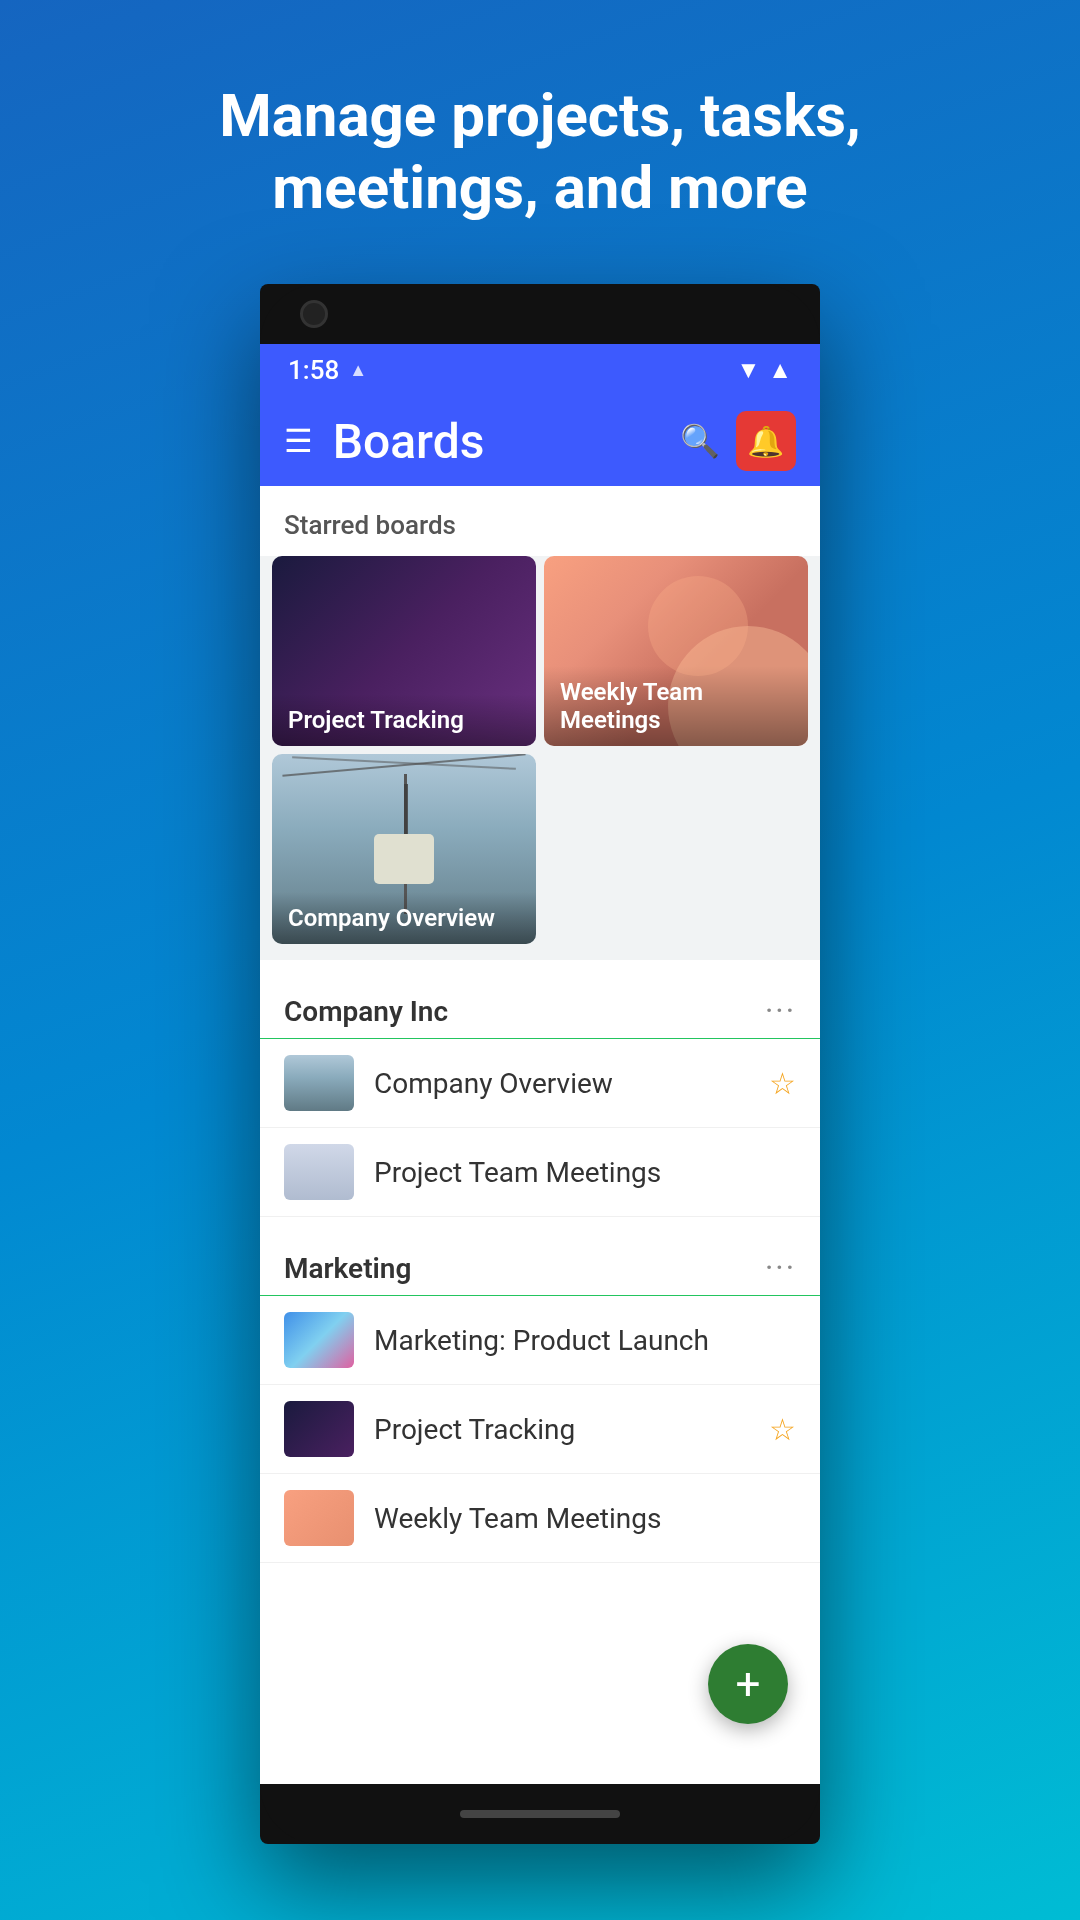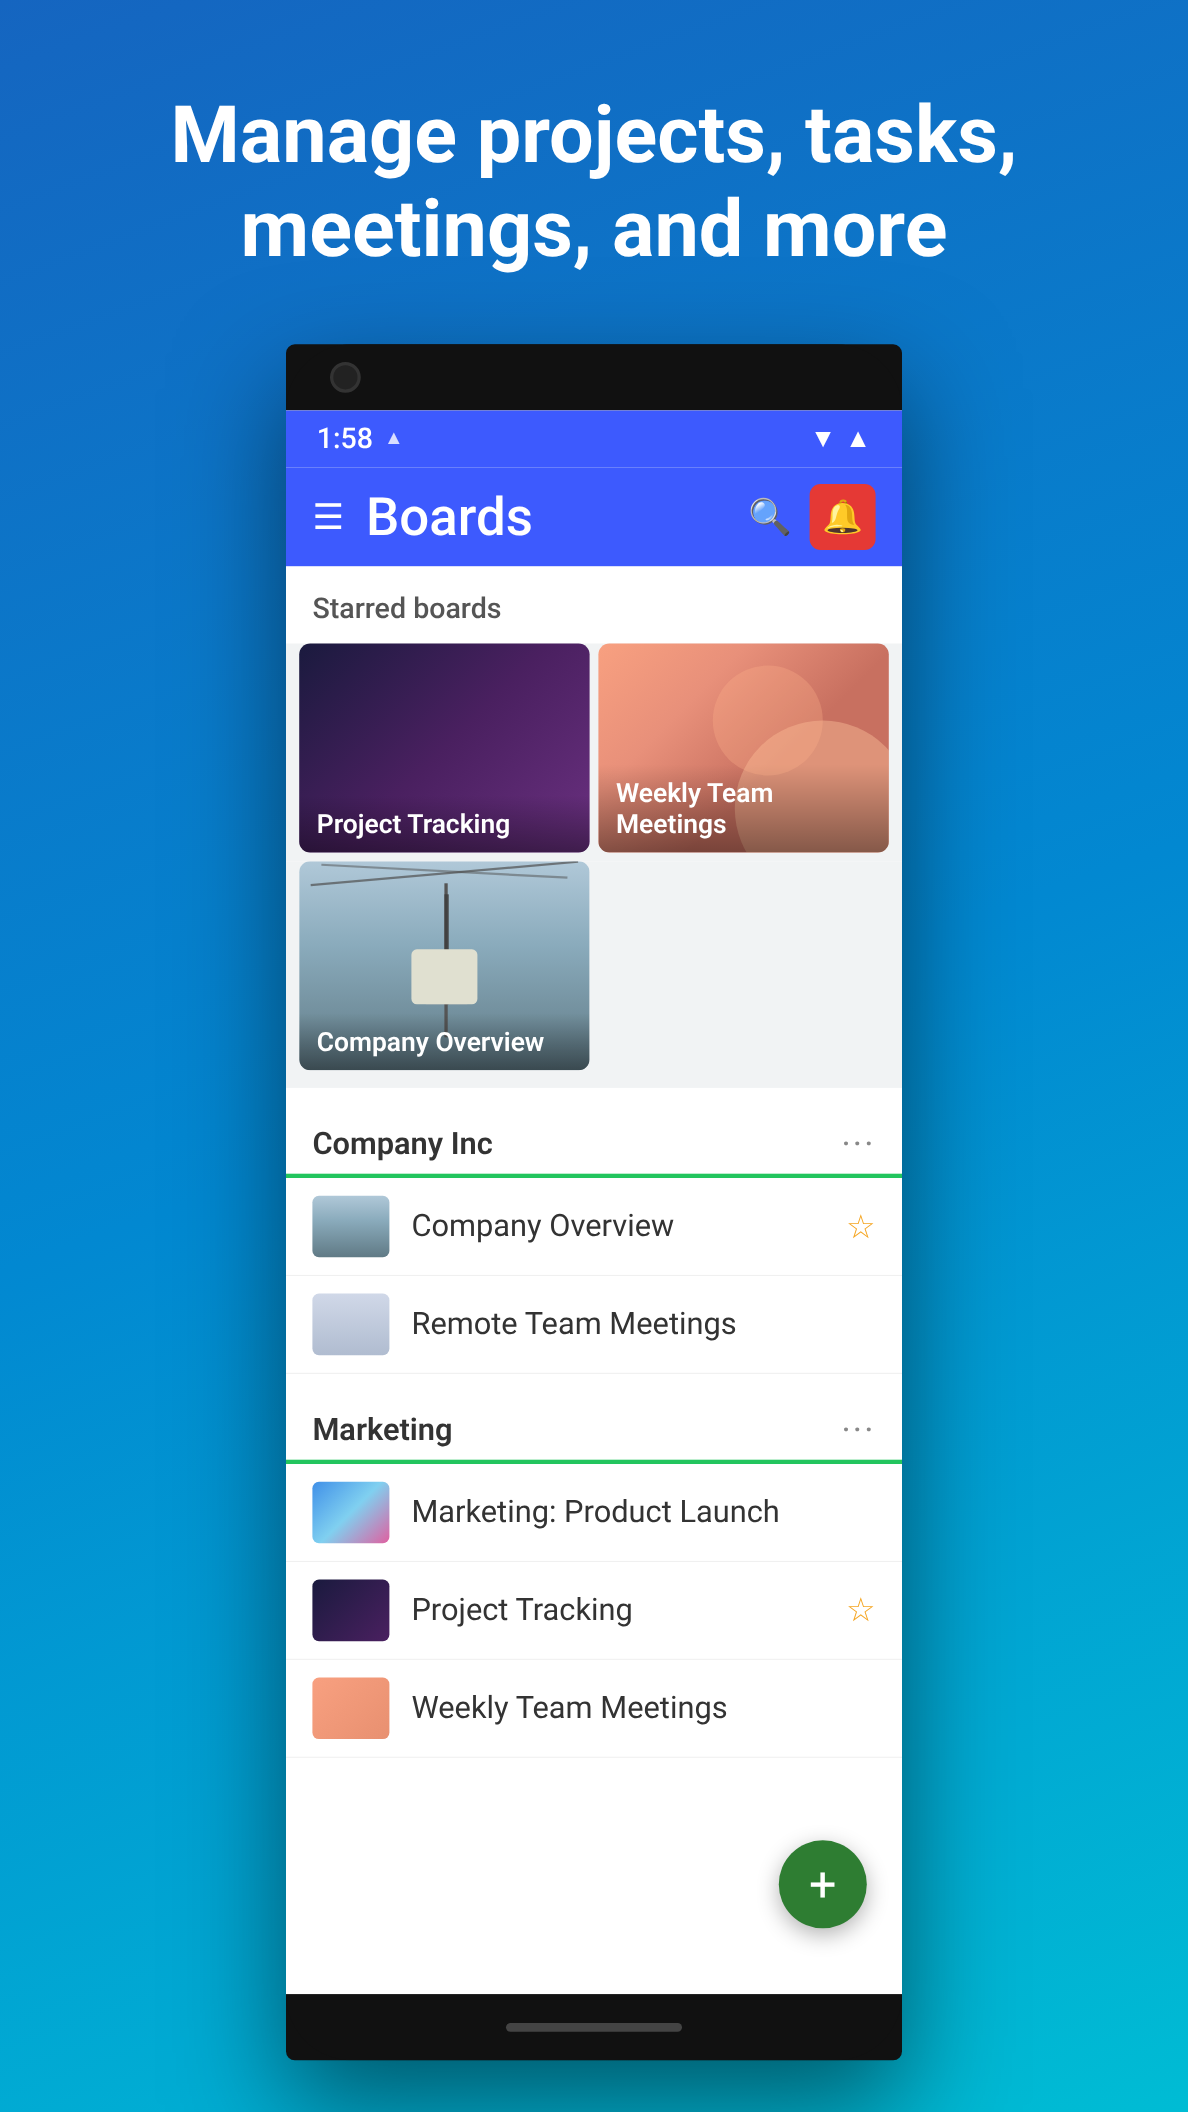--- a/index.html
+++ b/index.html
@@ -9,21 +9,21 @@
       background: linear-gradient(160deg, #1565C0 0%, #0288D1 50%, #00BCD4 100%);
       display: flex;
       flex-direction: column;
       align-items: center;
       font-family: 'Roboto', Arial, sans-serif;
       overflow: hidden;
     }
 
     .headline {
       color: white;
-      font-size: 72px;
+      font-size: 60px;
       font-weight: 700;
       text-align: center;
       padding: 80px 80px 60px;
       line-height: 1.2;
     }
 
     
     .phone-shell {
       width: 560px;
       height: 1560px;
@@ -247,21 +247,21 @@
     
     .workspace-section {
       background: white;
       margin-top: 8px;
     }
     .workspace-header {
       display: flex;
       align-items: center;
       justify-content: space-between;
       padding: 24px 24px 8px;
-      border-bottom: 4px solid #22c55e;
+      border-bottom: 1px solid #22c55e;
     }
     .workspace-name {
       font-size: 28px;
       font-weight: 600;
       color: #333;
     }
     .more-btn {
       color: #888;
       font-size: 32px;
       cursor: pointer;
@@ -430,21 +430,21 @@
 
         <div class="board-list-item">
           <div class="board-thumb thumb-company-overview"></div>
           <span class="board-item-name">Company Overview</span>
           <span class="star-icon star-empty">☆</span>
         </div>
 
 
         <div class="board-list-item">
           <div class="board-thumb thumb-remote-meetings"></div>
-          <span class="board-item-name">Remote Team Meetings</span>
+          <span class="board-item-name">Project Team Meetings</span>
         </div>
       </div>
 
       <div class="workspace-section" style="margin-top:8px">
         <div class="workspace-header">
           <span class="workspace-name">Marketing</span>
           <span class="more-btn">···</span>
         </div>
 
         <div class="board-list-item">

